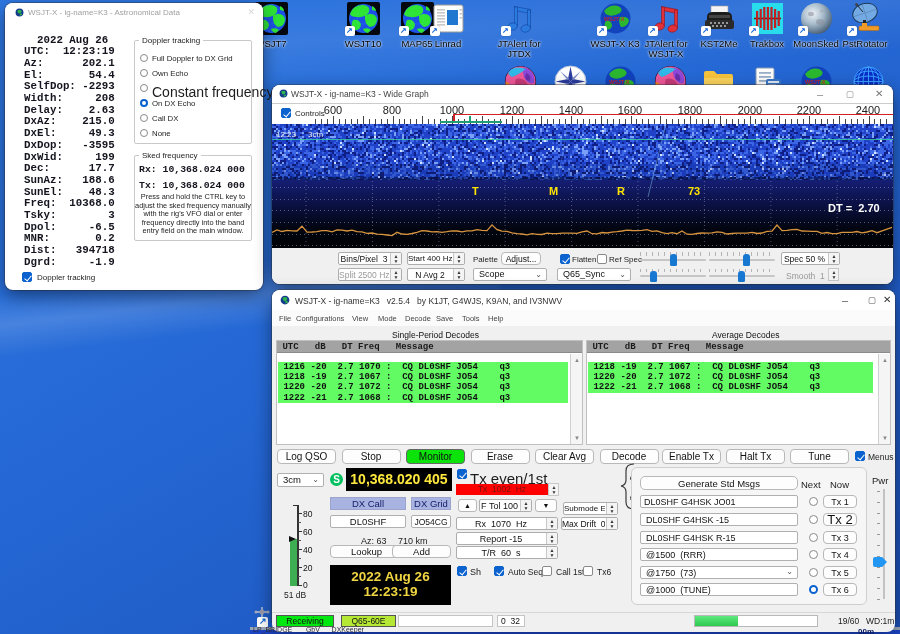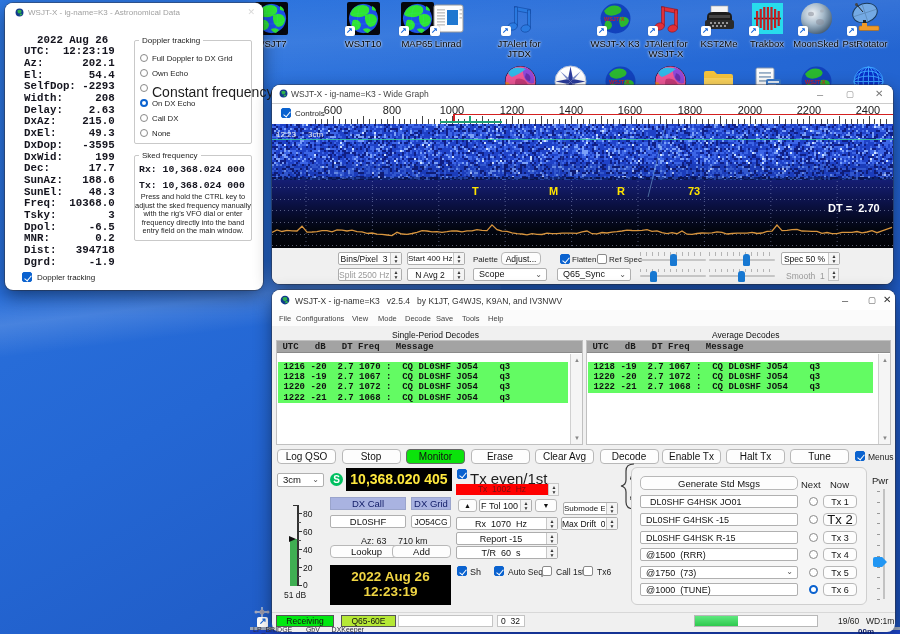--- a/index.html
+++ b/index.html
@@ -776,21 +776,21 @@
       </div>
 <svg style="position:absolute;left:346px;top:-4px" width="18" height="47" viewBox="0 0 18 47">
 <path d="M16 1 Q8 1 8 8 L8 17 Q8 22 3 23 Q8 24 8 29 L8 39 Q8 46 16 46" fill="none" stroke="#3a3a3a" stroke-width="1.2"></path>
 <text x="12" y="13" font-size="8" fill="#222" transform="rotate(90 12 13)" font-family="Liberation Sans">1</text>
 <text x="12" y="33" font-size="8" fill="#222" transform="rotate(90 12 33)" font-family="Liberation Sans">2</text>
       </svg>
   <div style="position:absolute;left:359px;top:0px;width:236px;height:138px;background:#f6f6f6;border:1px solid #cfcfcf;border-radius:6px"></div>
   <div class="btn" style="left:368px;top:9px;width:158px;height:14px;line-height:13px;border-radius:5px;font-size:9.5px">Generate Std Msgs</div>
   <span class="lab" style="left:529px;top:12px;font-size:9.5px">Next</span>
       <span class="lab" style="left:558px;top:12px;font-size:9.5px">Now</span>
-  <div class="inp" style="left:368px;top:28px;width:158px;height:13px;line-height:12px;padding-left:9px;font-size:9px">DL0SHF G4HSK JO01</div>
+  <div class="inp" style="left:368px;top:28px;width:158px;height:13px;line-height:12px;padding-left:3px;font-size:9px">DL0SHF G4HSK JO01</div>
   <div class="inp" style="left:368px;top:46px;width:158px;height:13px;line-height:12px;padding-left:5px;font-size:9px">DL0SHF G4HSK -15</div>
   <div class="inp" style="left:368px;top:63.5px;width:158px;height:13px;line-height:12px;padding-left:5px;font-size:9px">DL0SHF G4HSK R-15</div>
   <div class="inp" style="left:368px;top:81px;width:158px;height:13px;line-height:12px;padding-left:5px;font-size:9px">@1500&nbsp; (RRR)</div>
   <div class="inp" style="left:368px;top:98.5px;width:158px;height:13px;line-height:12px;padding-left:5px;font-size:9px">@1750&nbsp; (73)<span style="position:absolute;right:4px;top:-1px;color:#555;font-size:8px">⌄</span></div>
   <div class="inp" style="left:368px;top:116px;width:158px;height:13px;line-height:12px;padding-left:5px;font-size:9px">@1000&nbsp; (TUNE)</div>
   <div class="rad" style="left:537px;top:30px"></div>
       <div class="rad" style="left:537px;top:48px"></div>
   <div class="rad" style="left:537px;top:65.5px"></div>
       <div class="rad" style="left:537px;top:83px"></div>
   <div class="rad" style="left:537px;top:100.5px"></div>

